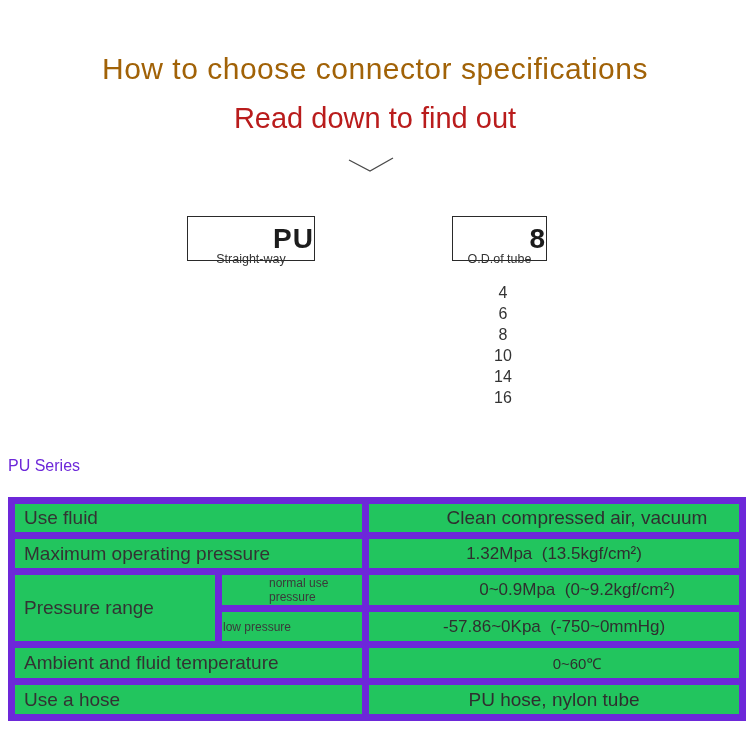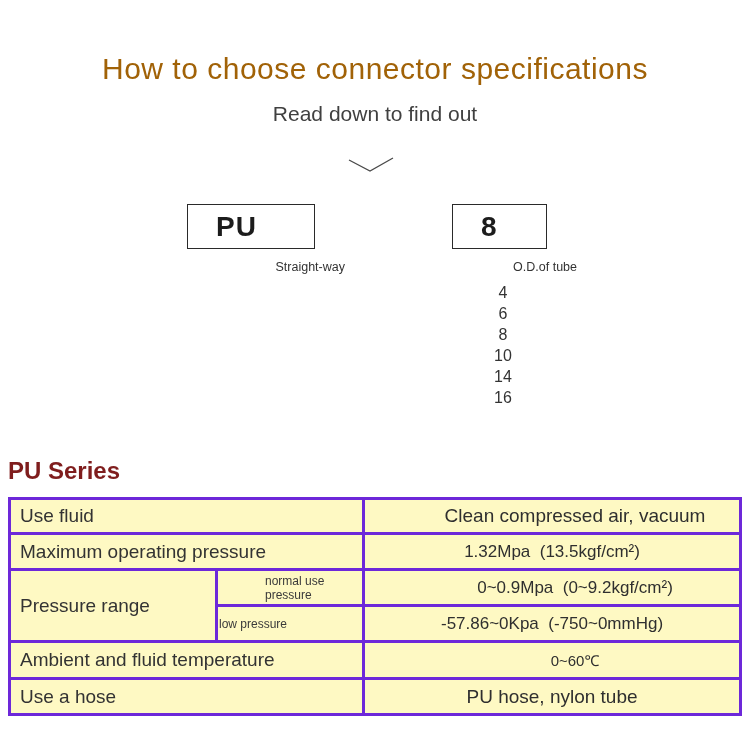--- a/index.html
+++ b/index.html
@@ -14,67 +14,67 @@
   .page-title{
     position:absolute;top:52px;left:0;width:750px;
     text-align:center;
     font-size:30px;font-weight:400;
     color:#a16207;
     letter-spacing:0.5px;
   }
   .page-subtitle{
     position:absolute;top:102px;left:0;width:750px;
     text-align:center;
-    font-size:21px;font-weight:400;
-    color:#404040;
+    font-size:29px;font-weight:400;
+    color:#b91c1c;
   }
   .chevron{
     position:absolute;top:156px;left:348px;
     width:46px;height:18px;
   }
   .spec-box{
-    position:absolute;top:204px;height:45px;
+    position:absolute;top:216px;height:45px;
     border:1px solid #2a2a2a;
     box-sizing:border-box;
-    text-align:left;
+    text-align:right;
     line-height:43px;
     font-size:28px;font-weight:700;
     color:#1c1c1c;
     letter-spacing:1px;
     padding-left:28px;
   }
   .box-series{left:187px;width:128px;}
   .box-size{left:452px;width:95px;}
   .box-caption{
-    position:absolute;top:260px;
-    text-align:right;
+    position:absolute;top:252px;
+    text-align:center;
     font-size:12.5px;color:#333;
   }
   .caption-series{left:157px;width:188px;}
   .caption-size{left:422px;width:155px;}
   .size-list{
     position:absolute;top:282px;left:443px;width:120px;
     text-align:center;
     font-size:16px;color:#333;
     line-height:21px;
   }
   .series-heading{
     position:absolute;top:457px;left:8px;
-    font-size:24px;font-weight:700;color:#7f1d1d;
+    font-size:16px;font-weight:400;color:#6d28d9;
   }
   table.spec-table{
     position:absolute;top:497px;left:8px;
     width:731px;
     border-collapse:collapse;
     table-layout:fixed;
     border:2px solid #1c1c1c;
   }
   table.spec-table td{
-    border:3px solid #6d28d9;
-    background:#fef9c3;
+    border:7px solid #6d28d9;
+    background:#22c55e;
     box-sizing:border-box;
     overflow:hidden;
   }
   td.beige{background:#f4ebda;padding-left:47px;}
   td.label-cell{
     font-size:19px;color:#333;
     padding:0 0 0 9px;
     text-align:left;
   }
   td.sub-label{

